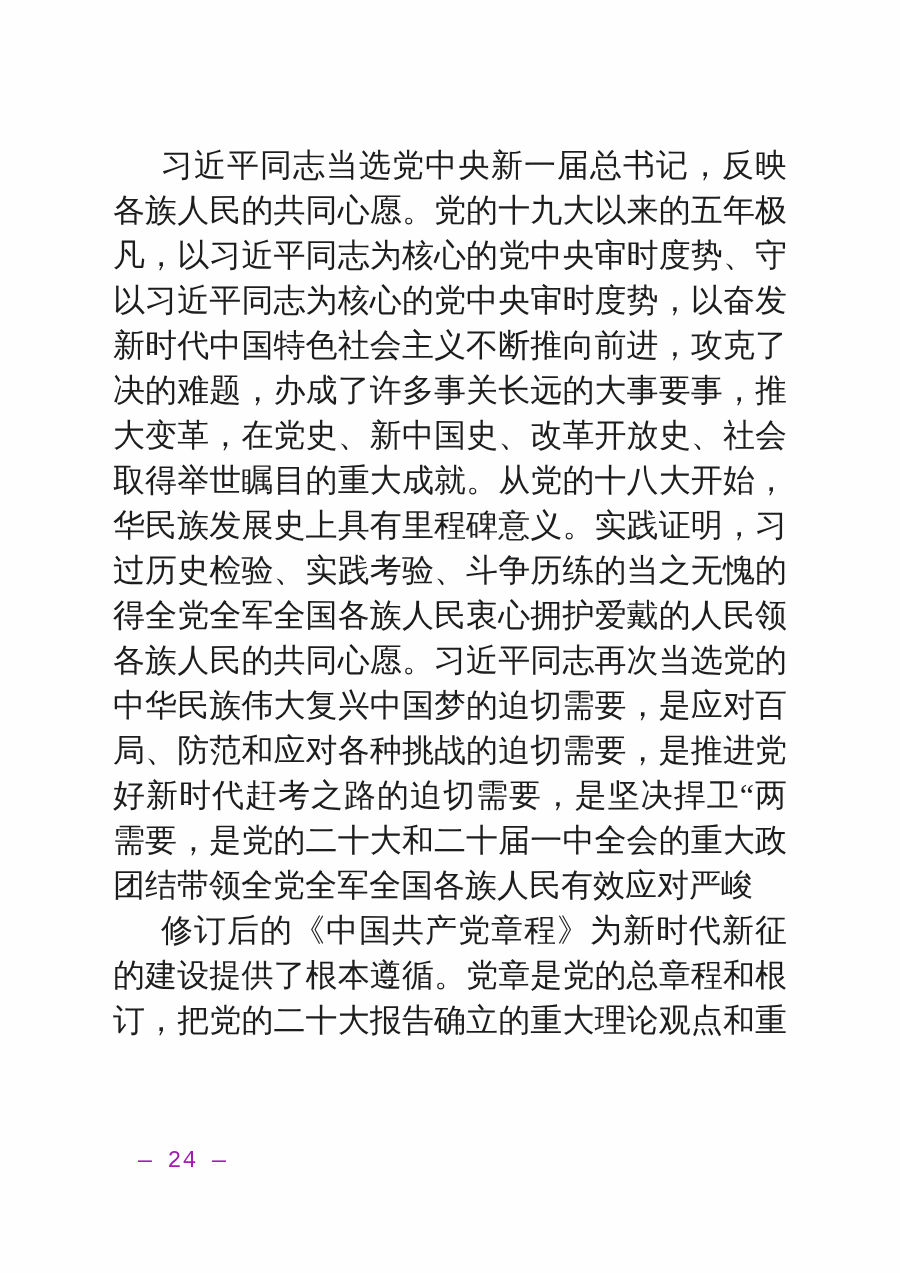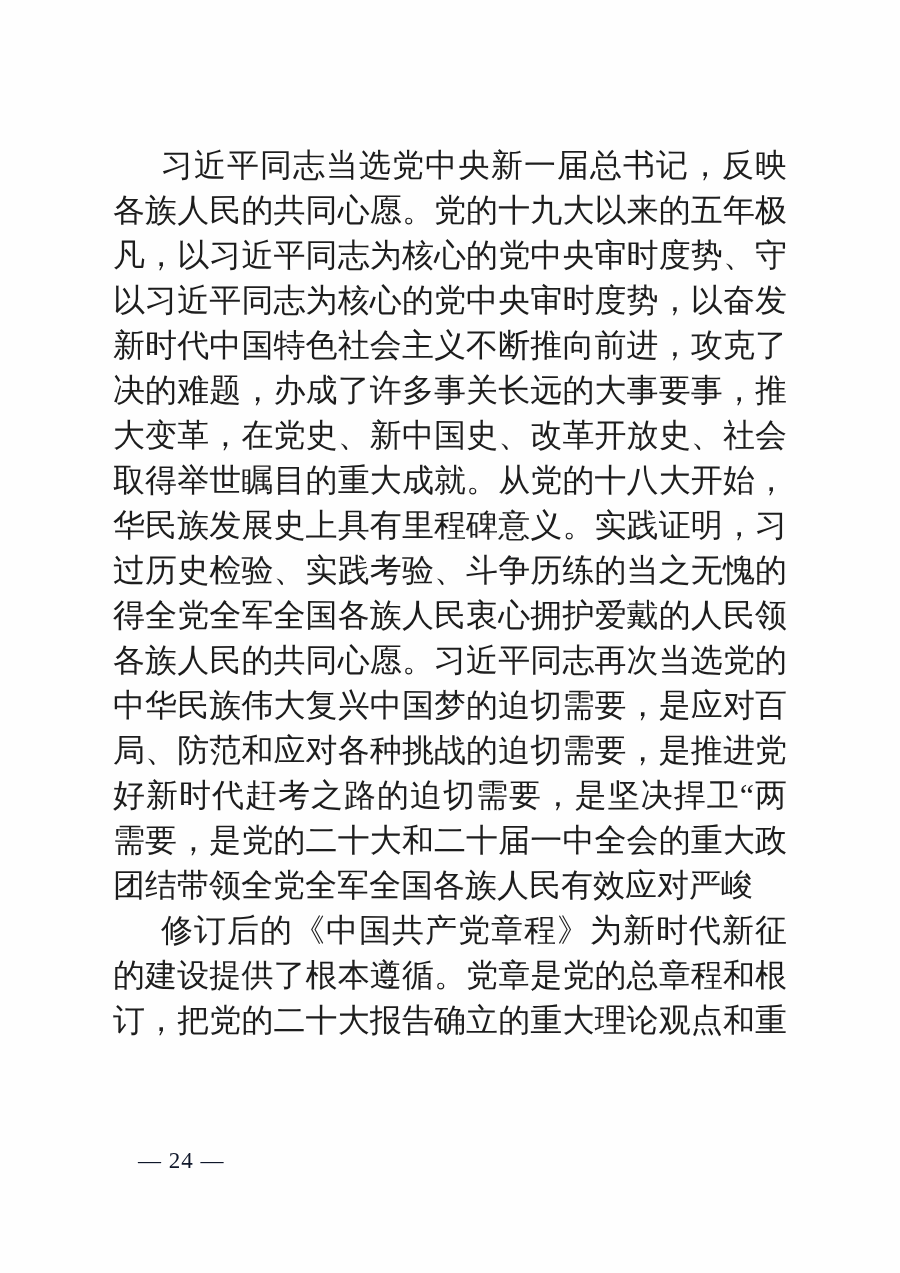--- a/index.html
+++ b/index.html
@@ -37,21 +37,22 @@
     text-align: left;
     text-align-last: left;
   }
   .footer {
     position: absolute;
     left: 138px;
     top: 1146px;
     font-size: 23px;
     line-height: 30px;
     letter-spacing: 1px;
-    color: #0f172a;
+    color: #a21caf;
+    font-family: Liberation Mono, monospace;
   }
 </style>
 </head>
 <body>
 
 <div class="page">
   <div class="text-block">
     <div class="line indent">习近平同志当选党中央新一届总书记，反映了全党全军全国</div>
     <div class="line">各族人民的共同心愿。党的十九大以来的五年极不寻常、极不平</div>
     <div class="line">凡，以习近平同志为核心的党中央审时度势、守正创新，敢于斗</div>

